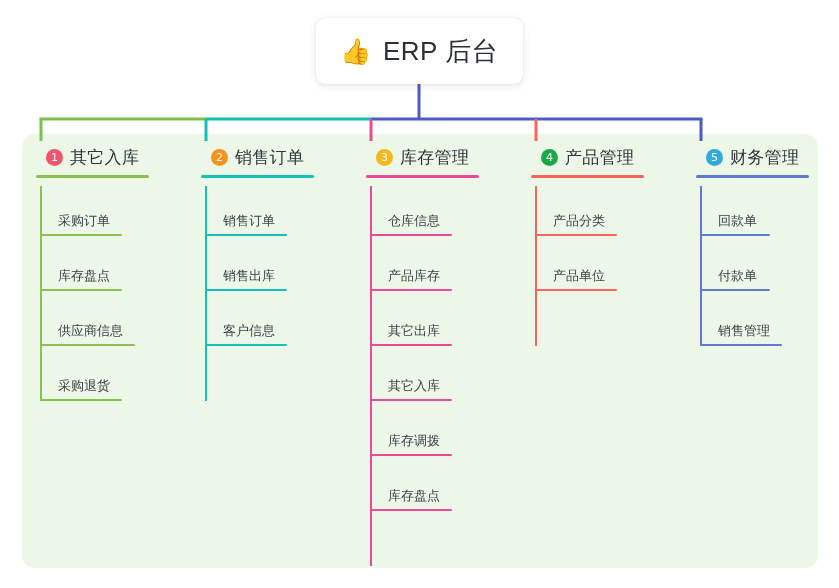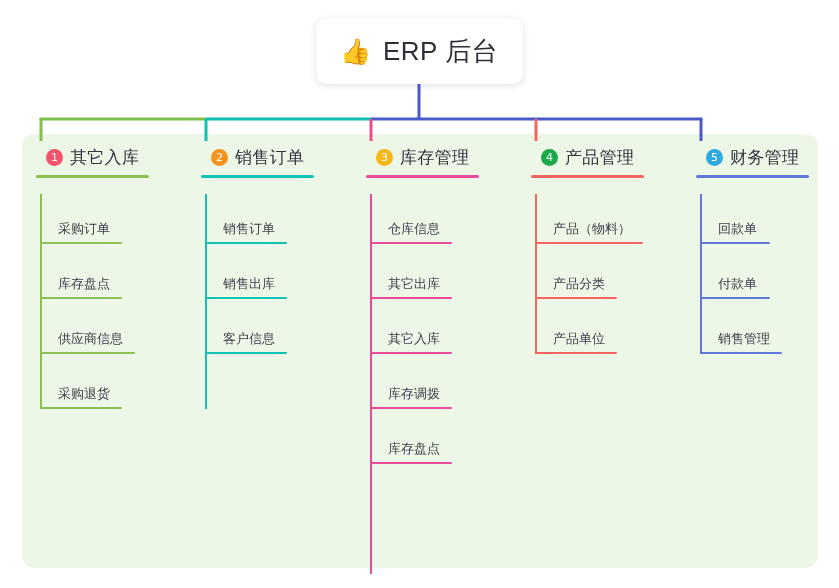--- a/index.html
+++ b/index.html
@@ -99,21 +99,21 @@
     letter-spacing: .3px;
   }
   .head-rule {
     height: 3px;
     border-radius: 2px;
     margin-top: 5px;
   }
 
   .leaves {
     position: relative;
-    margin-top: 16px;
+    margin-top: 8px;
   }
   .stem {
     position: absolute;
     left: 4px;
     top: 0;
     width: 2px;
   }
   .leaf {
     position: relative;
     height: 55px;
@@ -214,20 +214,24 @@
           <span class="branch-title">库存管理</span>
         </div>
         <div class="head-rule" style="background: rgb(233, 75, 154); width: 113px;"></div>
         <div class="leaves">
           <div class="stem" style="background: rgb(233, 75, 154); height: 380px;"></div>
           <div class="leaf">
             <span class="leaf-text">仓库信息</span>
             <div class="leaf-rule" style="background: rgb(233, 75, 154); width: 82px;"></div>
           </div>
           <div class="leaf">
+            <span class="leaf-text">产品库存</span>
+            <div class="leaf-rule" style="background: rgb(233, 75, 154); width: 82px;"></div>
+          </div>
+          <div class="leaf">
             <span class="leaf-text">其它出库</span>
             <div class="leaf-rule" style="background: rgb(233, 75, 154); width: 82px;"></div>
           </div>
           <div class="leaf">
             <span class="leaf-text">其它入库</span>
             <div class="leaf-rule" style="background: rgb(233, 75, 154); width: 82px;"></div>
           </div>
           <div class="leaf">
             <span class="leaf-text">库存调拨</span>
             <div class="leaf-rule" style="background: rgb(233, 75, 154); width: 82px;"></div>
@@ -240,24 +244,20 @@
       </div>
       <div class="branch" style="left: 531px;">
         <div class="branch-head">
           <span class="badge" style="background: rgb(26, 168, 74);">4</span>
           <span class="branch-title">产品管理</span>
         </div>
         <div class="head-rule" style="background: rgb(244, 101, 94); width: 113px;"></div>
         <div class="leaves">
           <div class="stem" style="background: rgb(244, 101, 94); height: 160px;"></div>
           <div class="leaf">
-            <span class="leaf-text">产品（物料）</span>
-            <div class="leaf-rule" style="background: rgb(244, 101, 94); width: 108px;"></div>
-          </div>
-          <div class="leaf">
             <span class="leaf-text">产品分类</span>
             <div class="leaf-rule" style="background: rgb(244, 101, 94); width: 82px;"></div>
           </div>
           <div class="leaf">
             <span class="leaf-text">产品单位</span>
             <div class="leaf-rule" style="background: rgb(244, 101, 94); width: 82px;"></div>
           </div>
         </div>
       </div>
       <div class="branch" style="left: 696px;">

